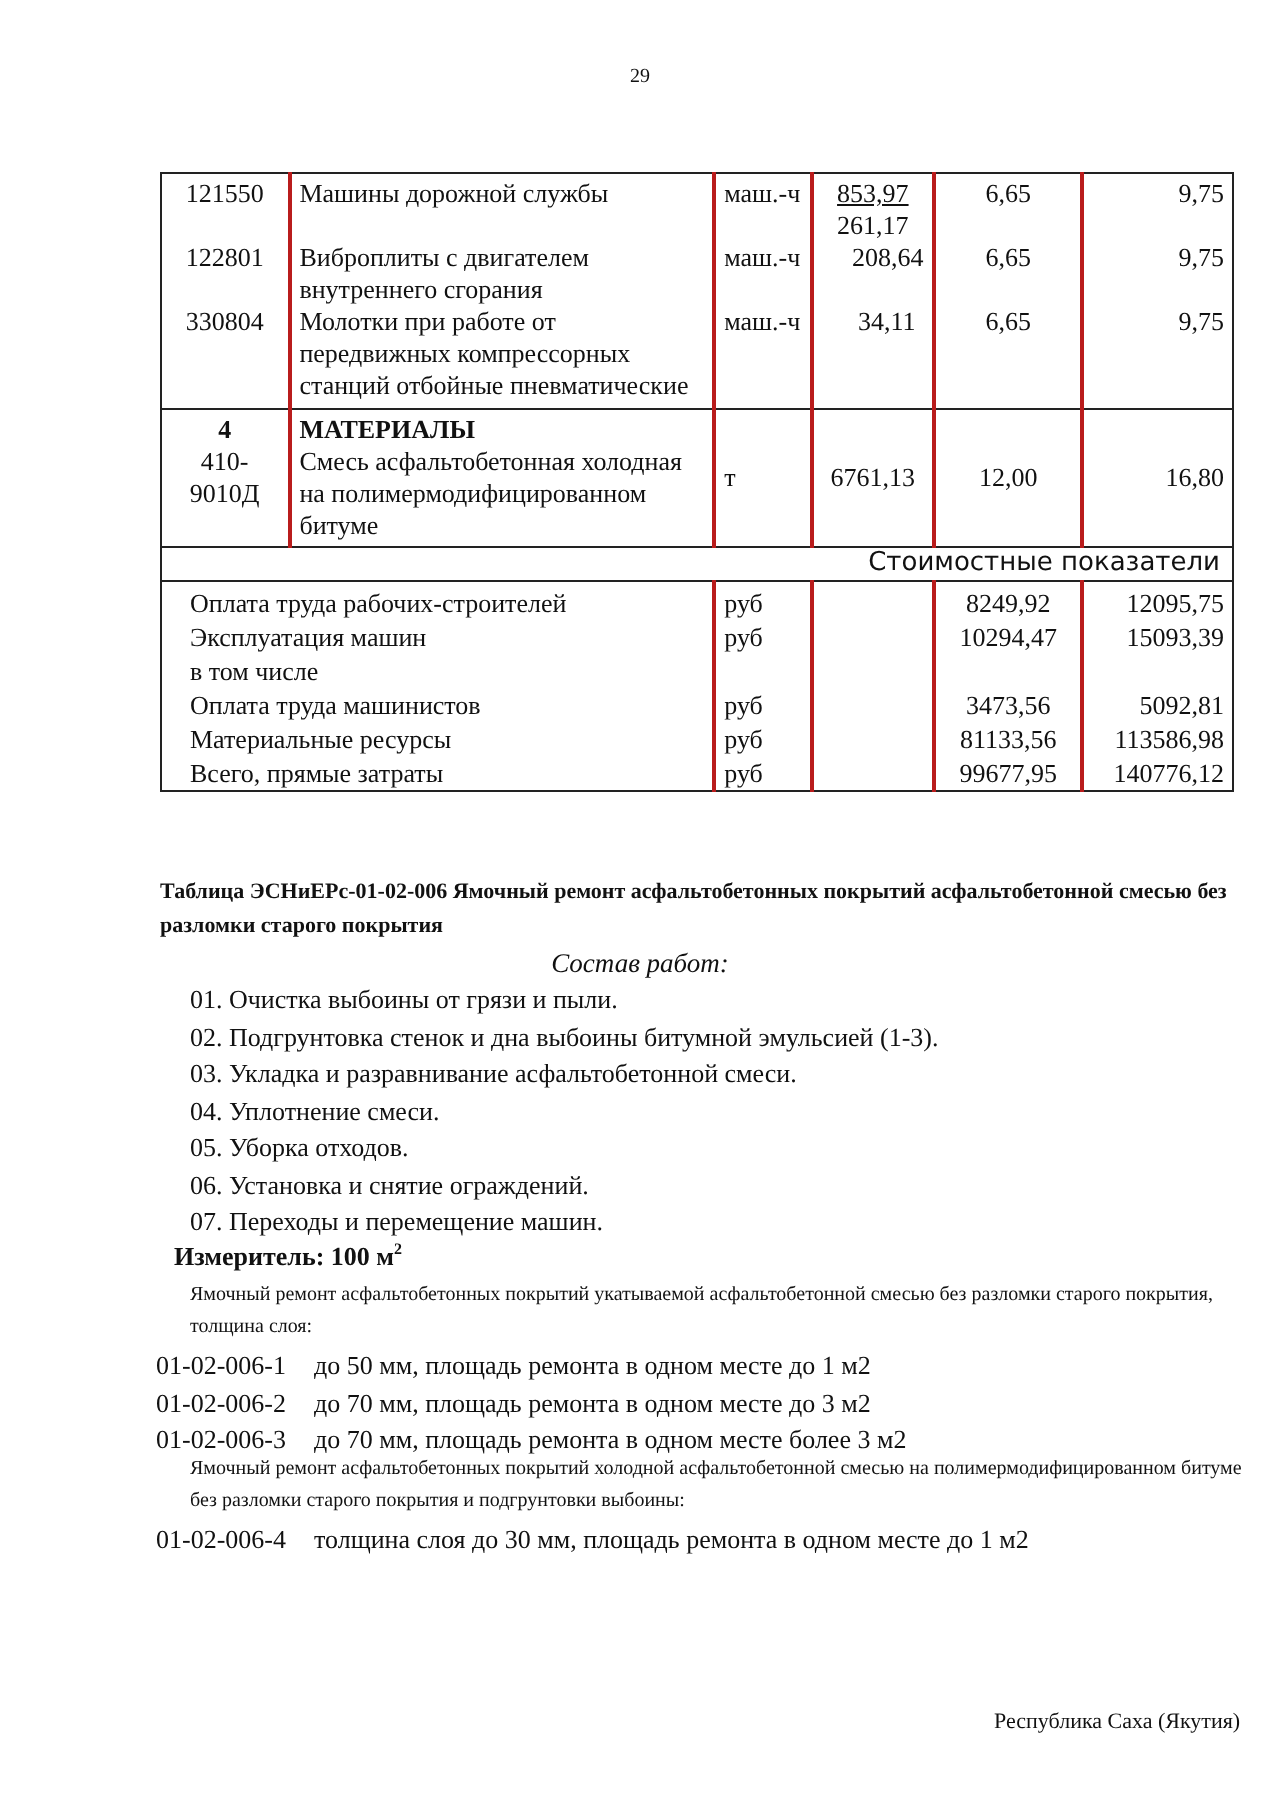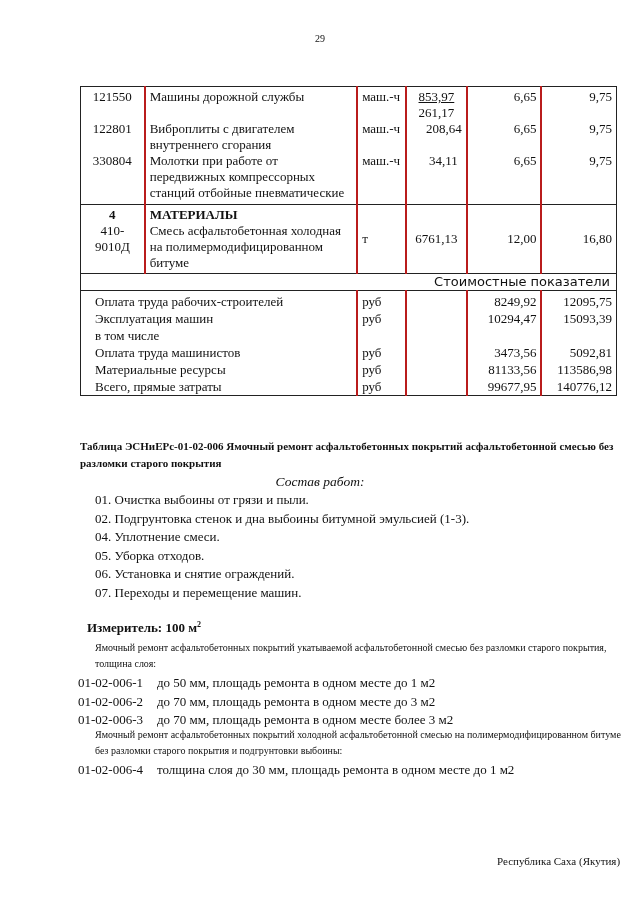--- a/index.html
+++ b/index.html
@@ -10,21 +10,21 @@
   .page-num { position: absolute; top: 33px; left: 0; width: 640px; text-align: center; font-size: 10px; }
 
   
   .tbl { position: absolute; left: 80px; top: 86px; width: 537px; border: 1px solid #222; border-collapse: collapse; }
   .tbl td, .tbl th { padding: 0 4px; vertical-align: top; font-weight: normal; font-size: 13px; line-height: 16px; }
   .tbl th { border: 1px solid #222; vertical-align: middle; text-align: center; height: 32px; line-height: 15px; }
   .c-code { width: 57px; text-align: center; }
   .c-name { width: 209px; }
   .c-unit { width: 40px; text-align: left; }
   .c-price { width: 48px; text-align: right; }
-  .c-v1 { width: 67px; text-align: right; }
+  .c-v1 { width: 67px; text-align: center; }
   .c-v2 { width: 67px; text-align: right; }
   .vl { border-left: 2px solid #b91c1c; }
   .row-sep td { border-top: 1px solid #222; }
   .underline { text-decoration: underline; }
   .bold { font-weight: bold; }
   .stoim { font-family: "DejaVu Sans", sans-serif; font-size: 9.5px; text-align: right; padding-right: 6px !important; line-height: 14px; }
   .sum-name { padding-left: 14px !important; }
   .sum-row td { line-height: 17px; }
 
   
@@ -130,20 +130,21 @@
   </tr>
 </tbody>
   </table>
 
 <div class="title">Таблица  ЭСНиЕРс-01-02-006  Ямочный ремонт асфальтобетонных покрытий асфальтобетонной смесью без разломки старого покрытия</div>
 <div class="subtitle">Состав работ:</div>
 
 <div class="works">
   <div>01. Очистка выбоины от грязи и пыли.</div>
   <div>02. Подгрунтовка стенок и дна выбоины битумной эмульсией (1-3).</div>
+  <div>03. Укладка и разравнивание асфальтобетонной смеси.</div>
   <div>04. Уплотнение смеси.</div>
   <div>05. Уборка отходов.</div>
   <div>06. Установка и снятие ограждений.</div>
   <div>07. Переходы и перемещение машин.</div>
 </div>
 
 <div class="meter"><span>Измеритель: 100 м</span><sup>2</sup></div>
 
 <div class="para" style="top:640px">Ямочный ремонт асфальтобетонных покрытий укатываемой асфальтобетонной смесью без разломки старого покрытия, толщина слоя:</div>
 

